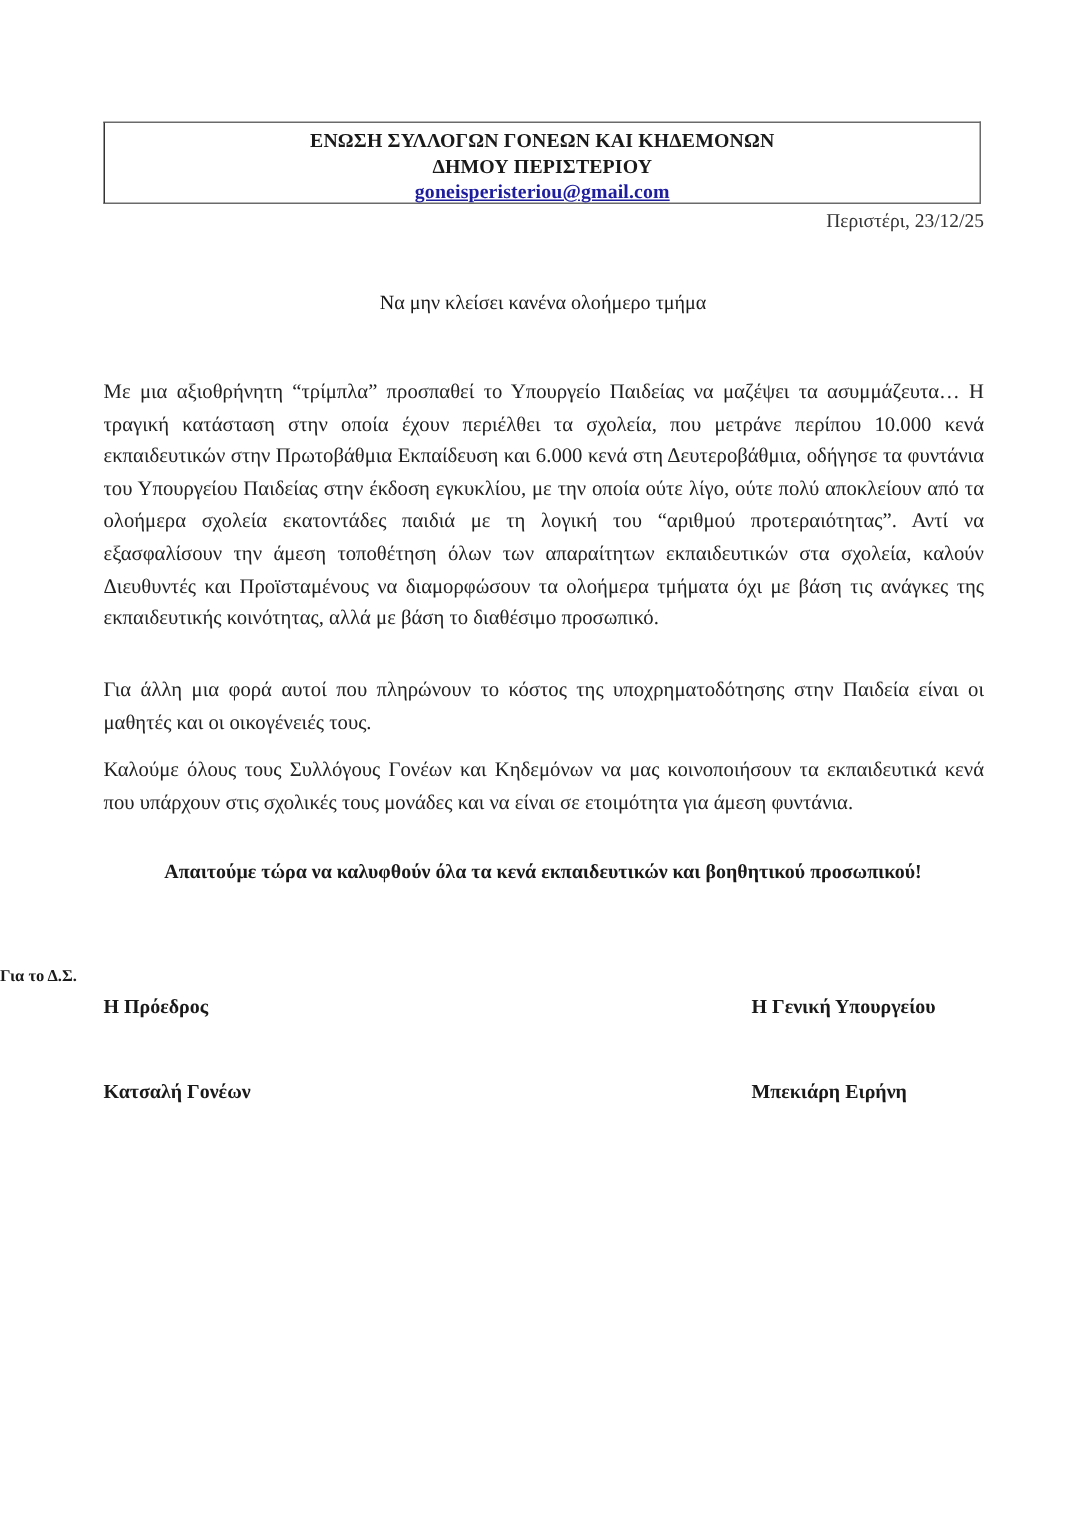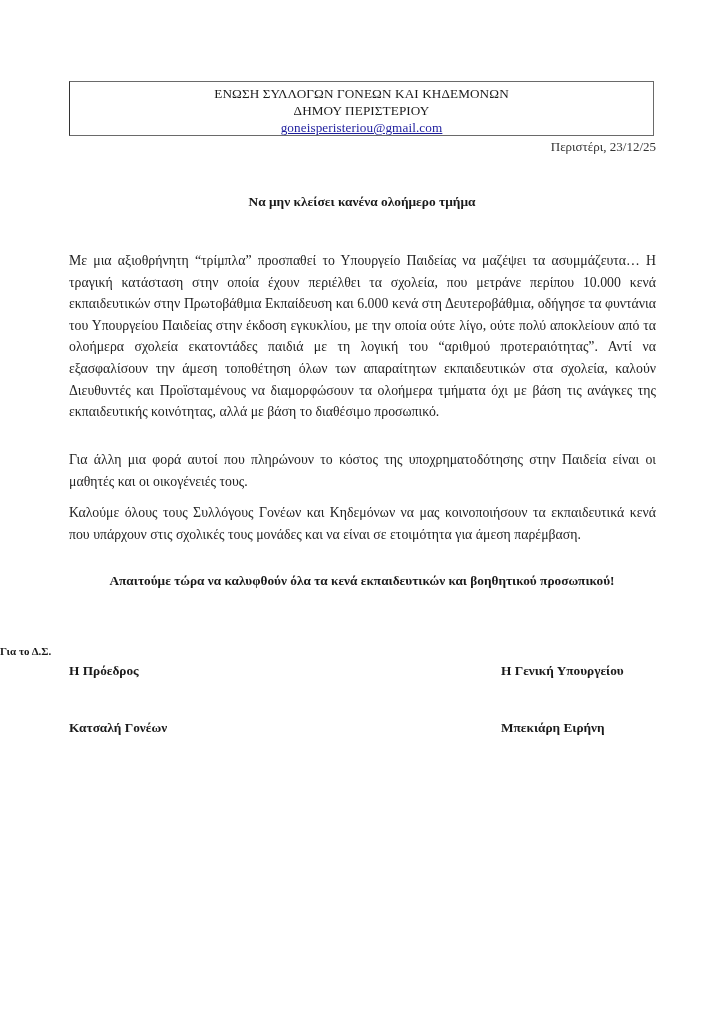--- a/index.html
+++ b/index.html
@@ -23,21 +23,21 @@
     .header-box {
       position: absolute;
       left: 69px;
       top: 81px;
       width: 585px;
       height: 55px;
       border: 1.5px solid #6a6a6a;
       border-left-color: #333;
       box-sizing: border-box;
       text-align: center;
-      font-weight: normal;
+      font-weight: bold;
       font-size: 13.2px;
       line-height: 17px;
       padding-top: 3px;
     }
     .header-box .line { display: block; letter-spacing: 0.1px; }
     .header-box a {
       color: #1d1d9e;
       text-decoration: underline;
     }
     .date {
@@ -45,21 +45,21 @@
       right: 68px;
       top: 139px;
       font-size: 13px;
       color: #333;
     }
     .title {
       position: absolute;
       left: 0; right: 0;
       top: 194px;
       text-align: center;
-      font-weight: bold;
+      font-weight: normal;
       font-size: 13.4px;
     }
     .body-text {
       position: absolute;
       left: 69px;
       width: 587px;
       font-size: 13.8px;
       line-height: 21.6px;
       text-align: justify;
       text-align-last: left;
@@ -104,21 +104,21 @@
     <span class="line">ΔΗΜΟΥ ΠΕΡΙΣΤΕΡΙΟΥ</span>
     <span class="line"><a href="mailto:goneisperisteriou@gmail.com">goneisperisteriou@gmail.com</a></span>
   </div>
 
   <div class="date">Περιστέρι, 23/12/25</div>
 
   <div class="title">Να μην κλείσει κανένα ολοήμερο τμήμα</div>
 
   <div class="body-text p1">Με μια αξιοθρήνητη “τρίμπλα” προσπαθεί το Υπουργείο Παιδείας να μαζέψει τα ασυμμάζευτα… Η τραγική κατάσταση στην οποία έχουν περιέλθει τα σχολεία, που μετράνε περίπου 10.000 κενά εκπαιδευτικών στην Πρωτοβάθμια Εκπαίδευση και 6.000 κενά στη Δευτεροβάθμια, οδήγησε τα φυντάνια του Υπουργείου Παιδείας στην έκδοση εγκυκλίου, με την οποία ούτε λίγο, ούτε πολύ αποκλείουν από τα ολοήμερα σχολεία εκατοντάδες παιδιά με τη λογική του “αριθμού προτεραιότητας”. Αντί να εξασφαλίσουν την άμεση τοποθέτηση όλων των απαραίτητων εκπαιδευτικών στα σχολεία, καλούν Διευθυντές και Προϊσταμένους να διαμορφώσουν τα ολοήμερα τμήματα όχι με βάση τις ανάγκες της εκπαιδευτικής κοινότητας, αλλά με βάση το διαθέσιμο προσωπικό.</div>
   <div class="body-text p2">Για άλλη μια φορά αυτοί που πληρώνουν το κόστος της υποχρηματοδότησης στην Παιδεία είναι οι μαθητές και οι οικογένειές τους.</div>
-  <div class="body-text p3">Καλούμε όλους τους Συλλόγους Γονέων και Κηδεμόνων να μας κοινοποιήσουν τα εκπαιδευτικά κενά που υπάρχουν στις σχολικές τους μονάδες και να είναι σε ετοιμότητα για άμεση παρέμβαση.</div>
+  <div class="body-text p3">Καλούμε όλους τους Συλλόγους Γονέων και Κηδεμόνων να μας κοινοποιήσουν τα εκπαιδευτικά κενά που υπάρχουν στις σχολικές τους μονάδες και να είναι σε ετοιμότητα για άμεση φυντάνια.</div>
 
   <div class="demand">Απαιτούμε τώρα να καλυφθούν όλα τα κενά εκπαιδευτικών και βοηθητικού προσωπικού!</div>
 
   <div class="for-board">Για το Δ.Σ.</div>
 
   <div class="sig sig-left-role">Η Πρόεδρος</div>
   <div class="sig sig-right-role">Η Γενική Υπουργείου</div>
   <div class="sig sig-left-name">Κατσαλή Γονέων</div>
   <div class="sig sig-right-name">Μπεκιάρη Ειρήνη</div>
 

